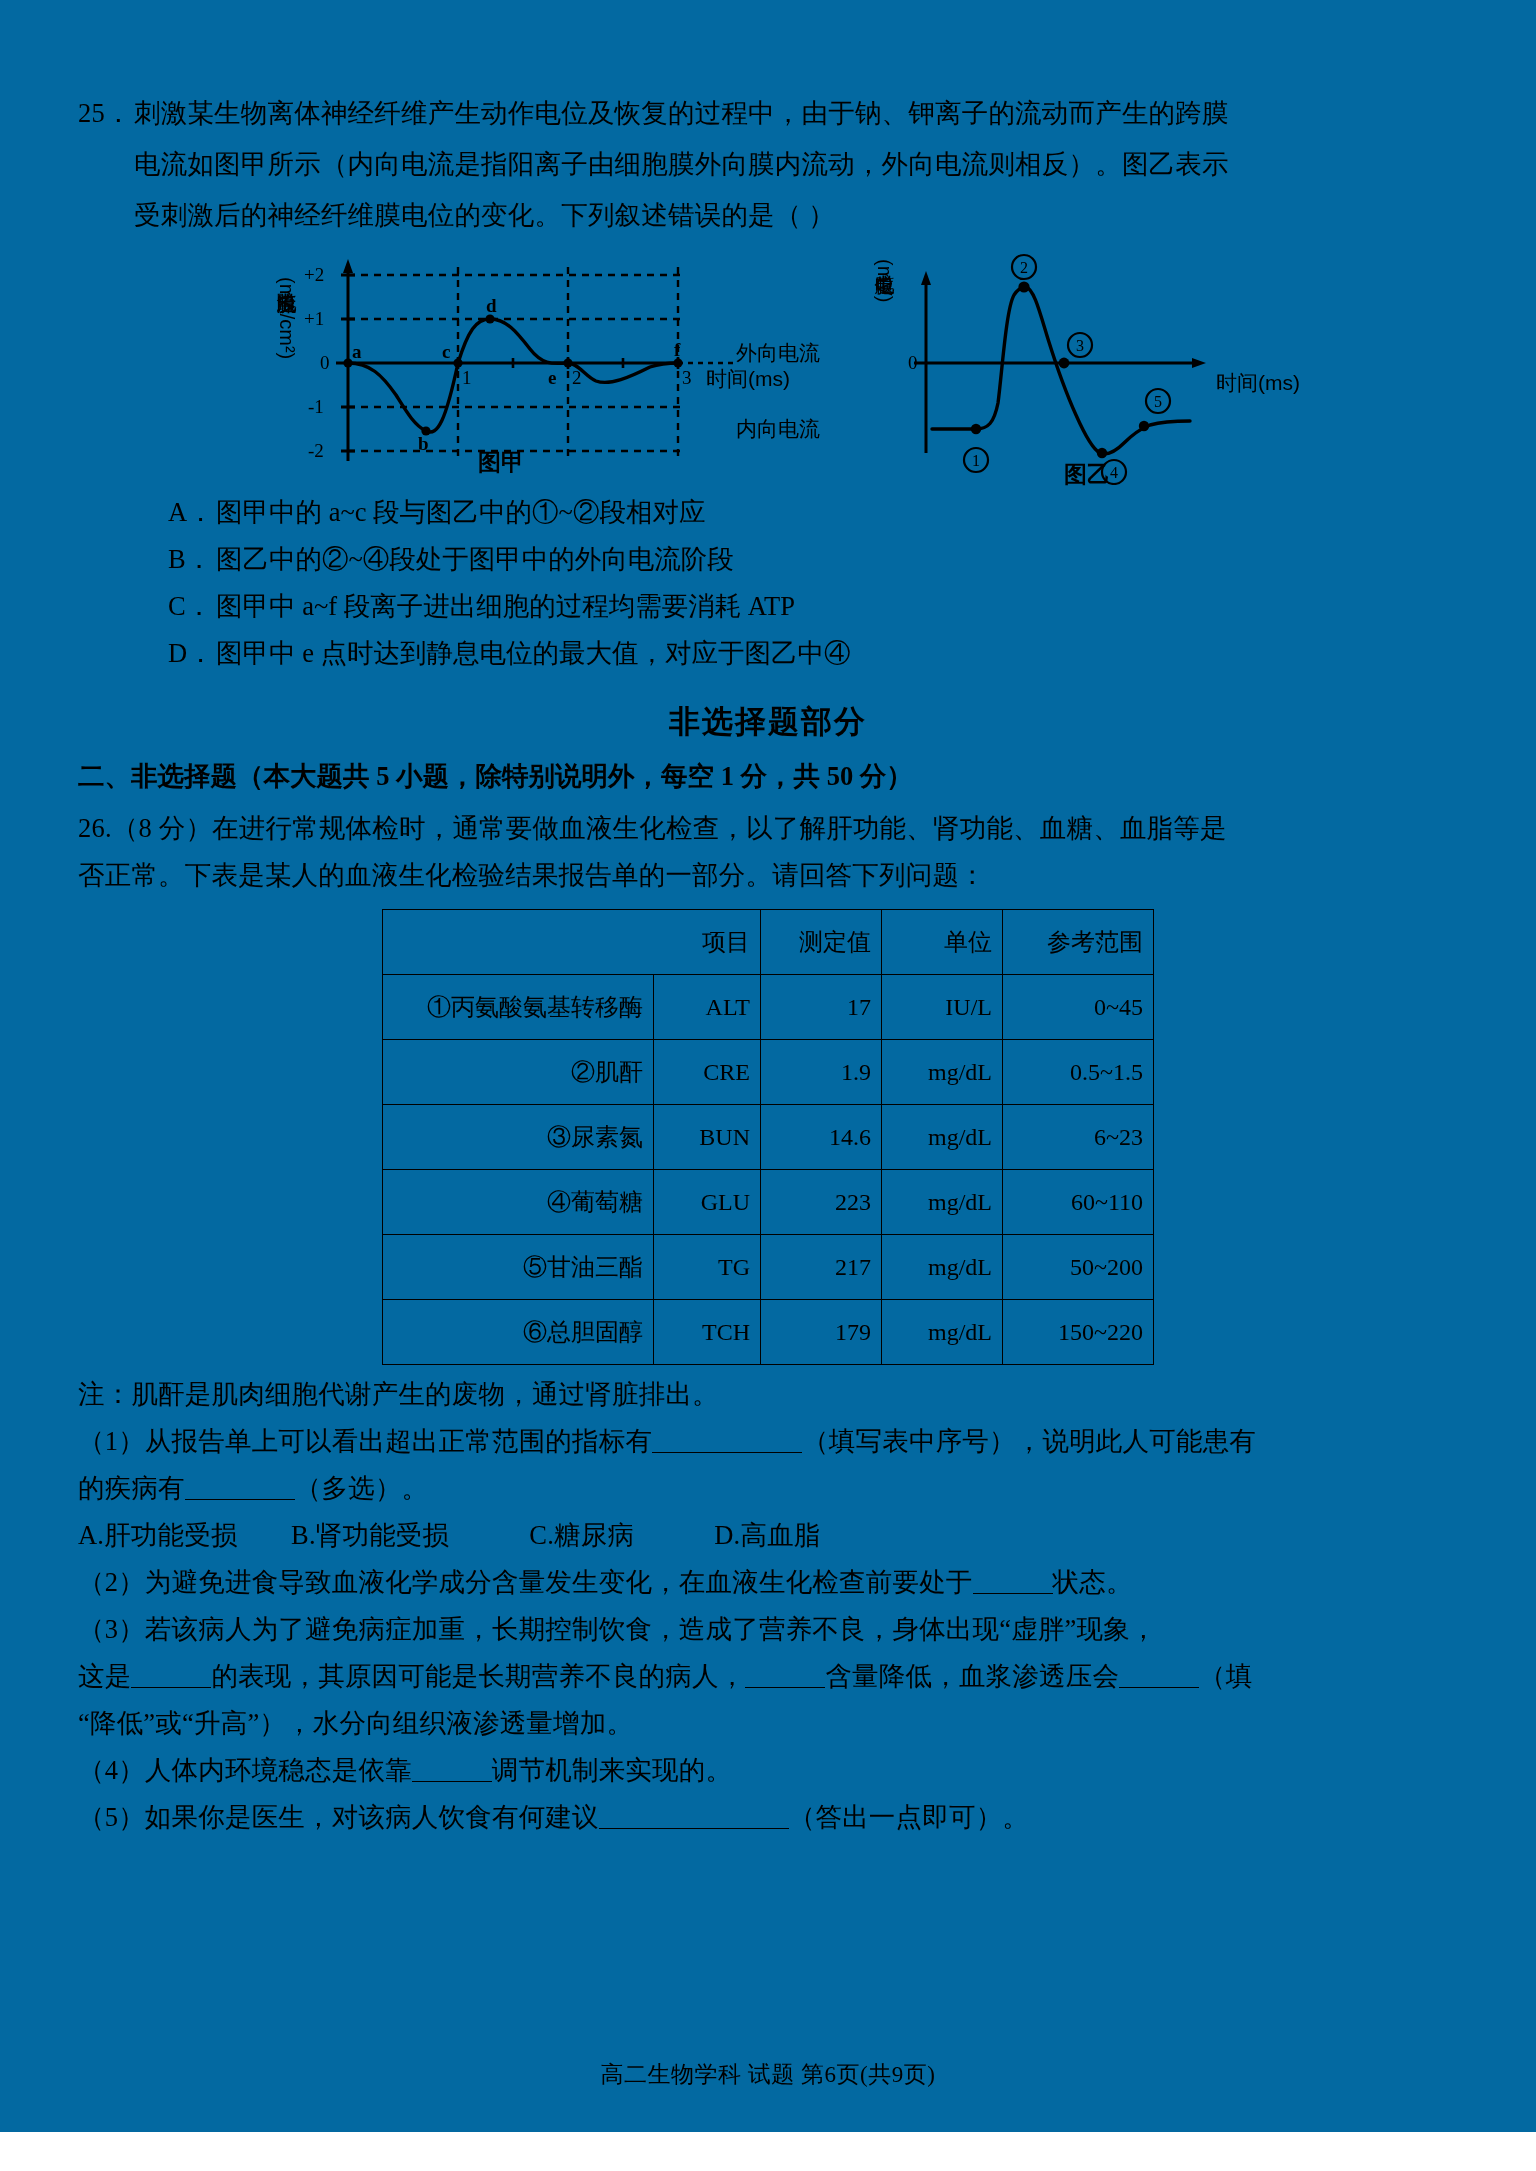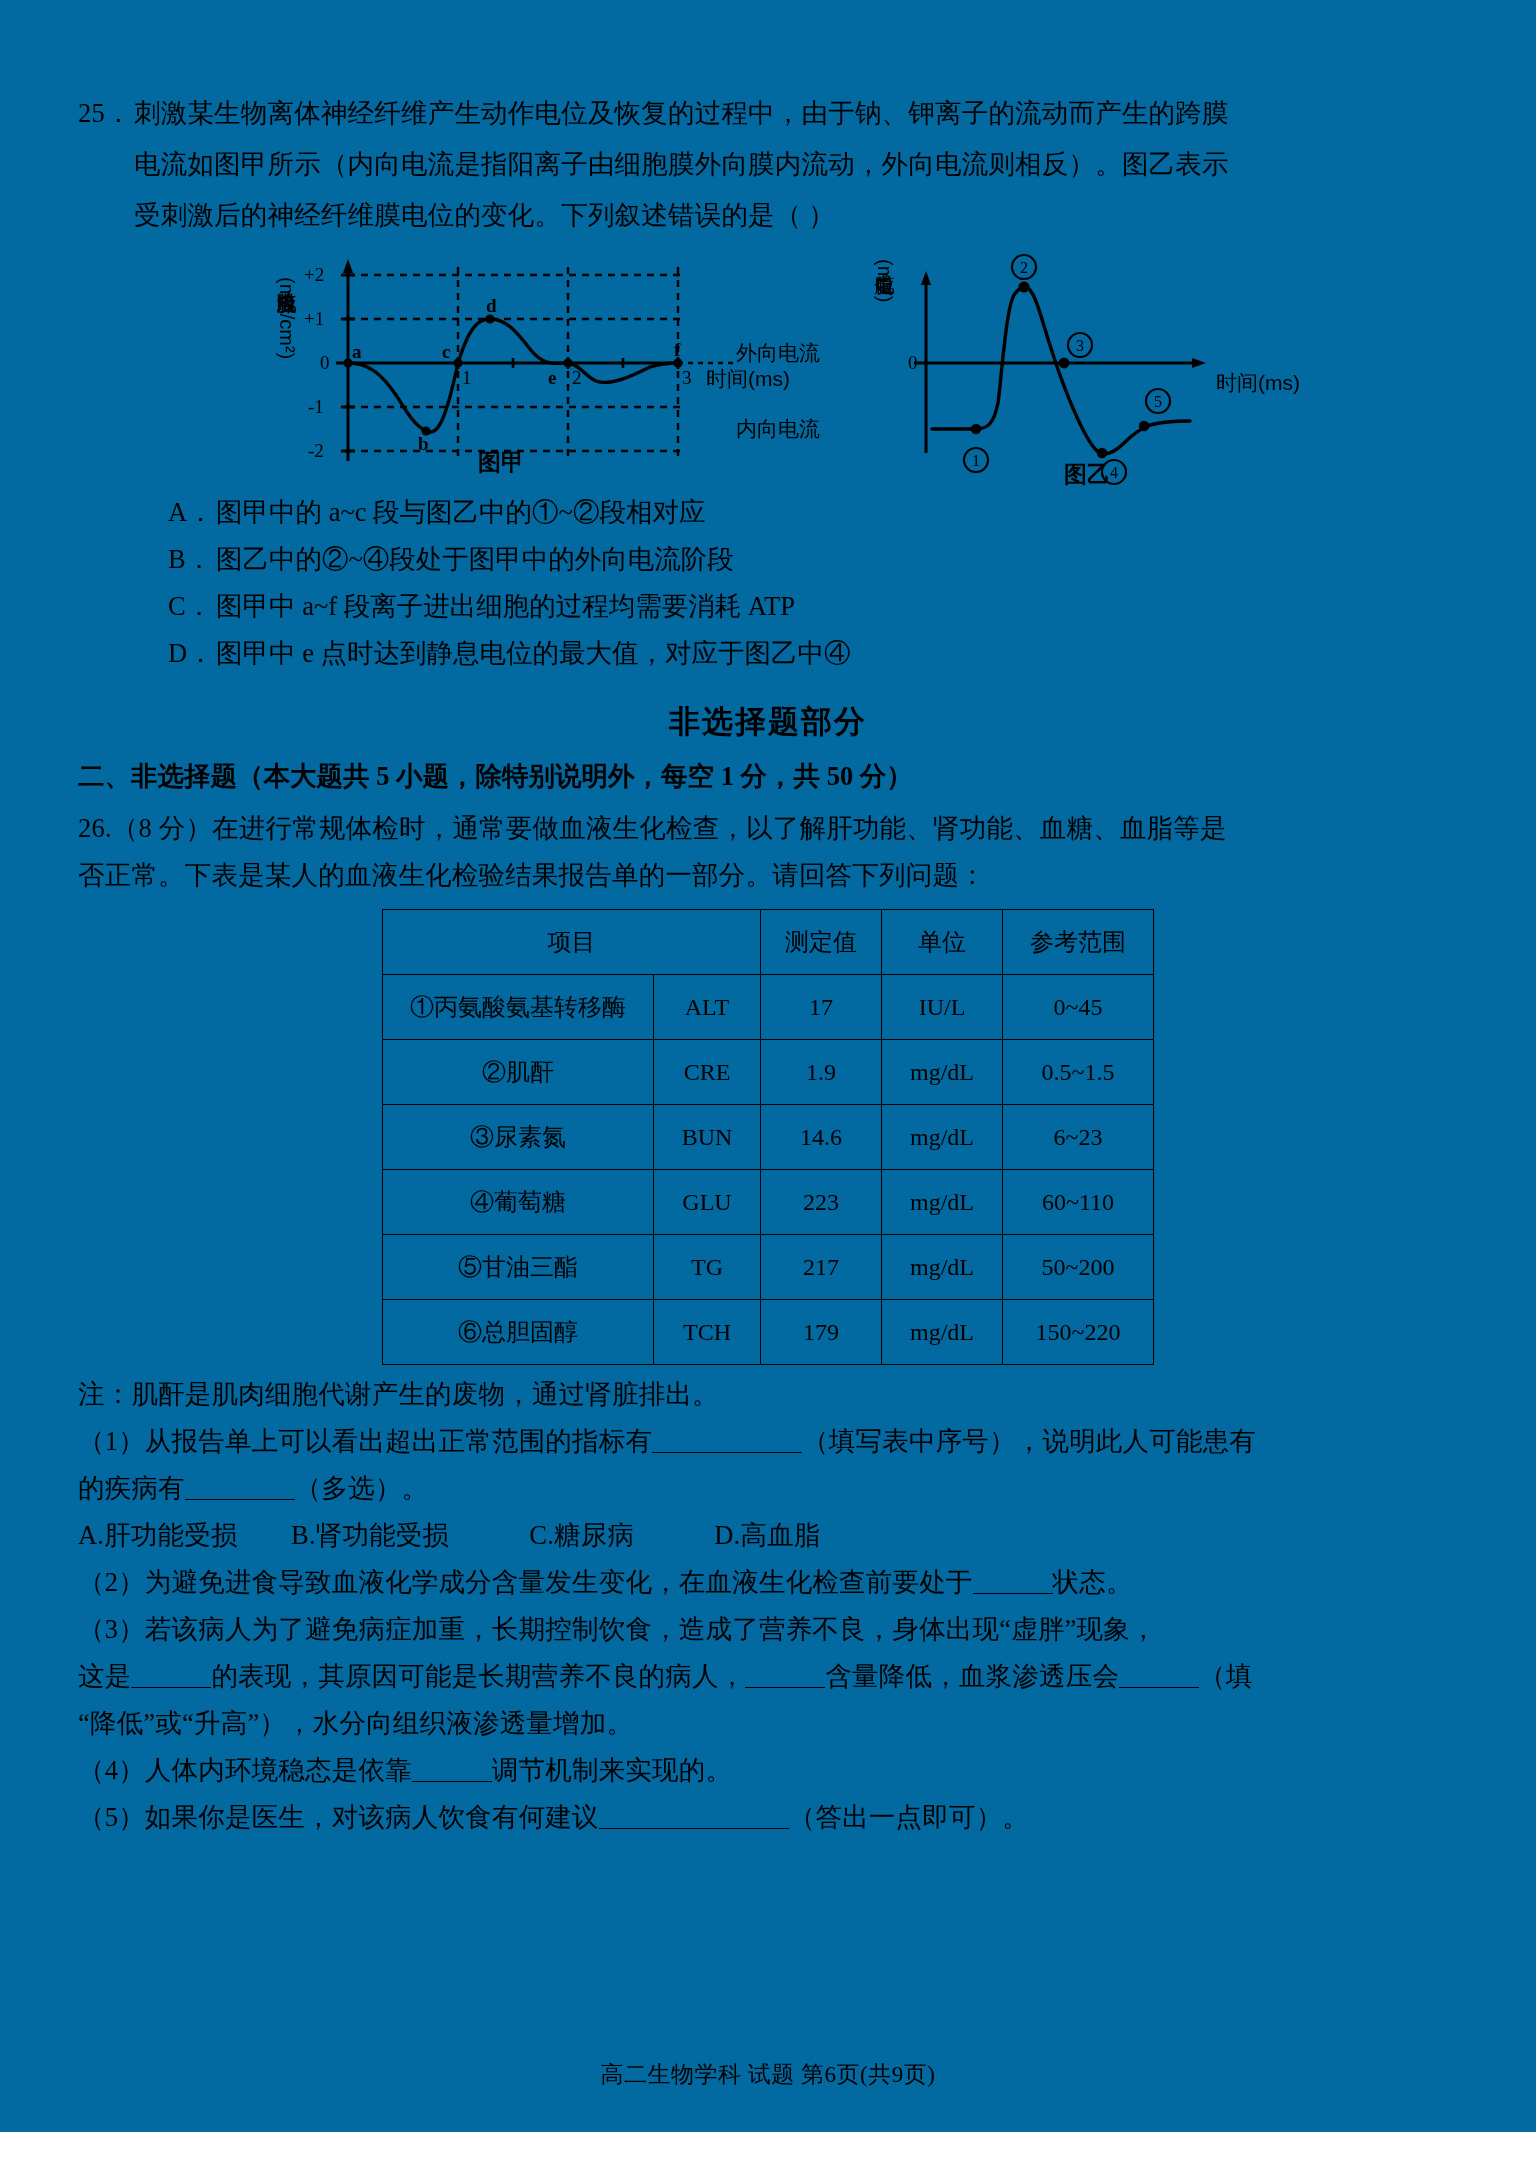--- a/index.html
+++ b/index.html
@@ -98,21 +98,21 @@
     border-collapse: collapse;
     font-size: 24px;
     font-family: "Liberation Serif", serif;
   }
   table.bio th, table.bio td {
     border: 1.6px solid #000;
     padding: 6px 10px;
     height: 52px;
     vertical-align: middle;
     font-weight: normal;
-    text-align: center;
+    text-align: right;
   }
   table.bio th { font-weight: normal; }
   .c-item   { width: 250px; }
   .c-abbr   { width: 86px; margin-top: 20px;  }
   .c-value  { width: 100px; }
   .c-unit   { width: 100px; }
   .c-range  { width: 130px; }
   .hdr-item { }
 
   

